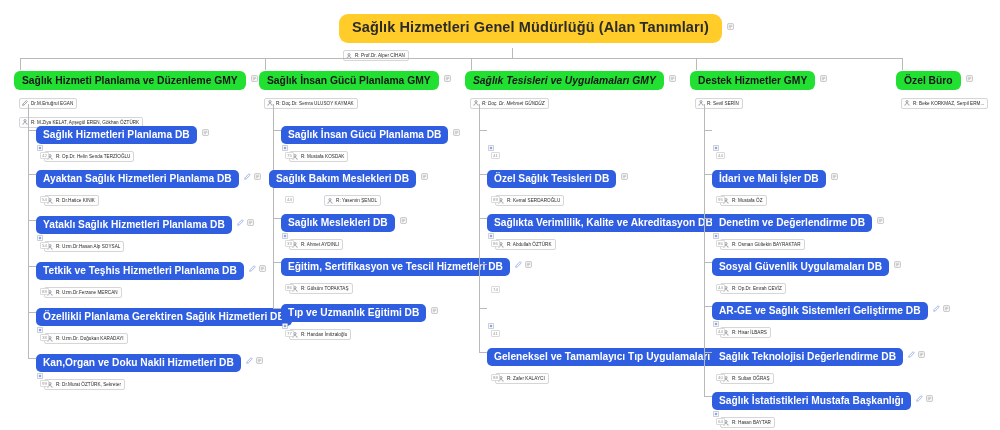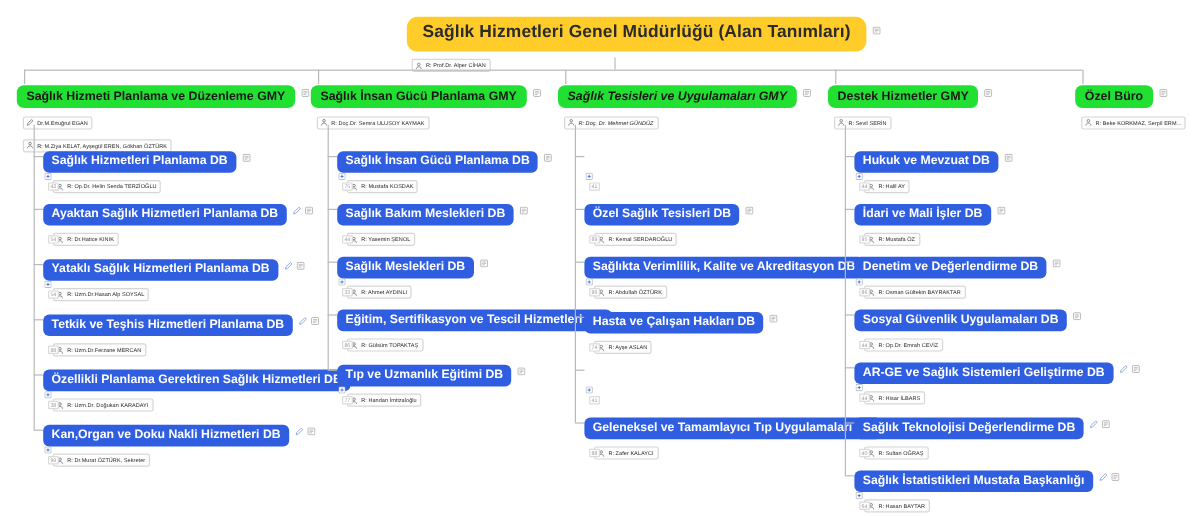--- a/index.html
+++ b/index.html
@@ -331,21 +331,21 @@
           </svg>
           <span>R: Mustafa KOSDAK</span>
         </span></div></div>
     <div style="position: absolute; left: 282px; top: 137px;"><svg width="6" height="6" viewBox="0 0 16 16">
         <rect x="1" y="1" width="14" height="14" rx="2" fill="#fff" stroke="#9aa3b0" stroke-width="1.6"></rect>
         <path d="M4.5 8h7" stroke="#2f5ee0" stroke-width="1.8"></path>
         <path d="M8 4.5v7" stroke="#2f5ee0" stroke-width="1.8"></path>
       </svg></div>
     <div class="stub" style="left: 285px; top: 152px;">75</div>
     <div class="line hline" style="left: 273px; top: 174px; width: 8px; height: 1px;"></div>
-    <div class="node-group" style="left: 281px; top: 168px;"><span class="db-node">Sağlık Bakım Meslekleri DB</span><span class="node-icons">
+    <div class="node-group" style="left: 269px; top: 168px; text-align: center;"><span class="db-node">Sağlık Bakım Meslekleri DB</span><span class="node-icons">
         <span class="mini-icon">
           <svg width="7" height="7" viewBox="0 0 16 16">
             <rect x="1.5" y="1.5" width="13" height="13" rx="1.5" fill="none" stroke="#8a8a8a" stroke-width="1.5"></rect>
             <path d="M4.2 5.3h7.6M4.2 8h7.6M4.2 10.7h5" stroke="#8a8a8a" stroke-width="1.3"></path>
           </svg>
         </span>
       </span><div class="chip-row" style="margin-left: 8px; margin-top: 2px;"><span class="chip">
           <svg class="glyph" width="6" height="6" viewBox="0 0 16 16">
             <circle cx="8" cy="4.4" r="2.9" fill="none" stroke="#55606e" stroke-width="1.5"></circle>
             <path d="M2.4 15c0-3.3 2.5-5.4 5.6-5.4S13.6 11.7 13.6 15" fill="none" stroke="#55606e" stroke-width="1.5"></path>
@@ -475,34 +475,20 @@
           </svg>
           <span>R: Abdullah ÖZTÜRK</span>
         </span></div></div>
     <div style="position: absolute; left: 488px; top: 225px;"><svg width="6" height="6" viewBox="0 0 16 16">
         <rect x="1" y="1" width="14" height="14" rx="2" fill="#fff" stroke="#9aa3b0" stroke-width="1.6"></rect>
         <path d="M4.5 8h7" stroke="#2f5ee0" stroke-width="1.8"></path>
         <path d="M8 4.5v7" stroke="#2f5ee0" stroke-width="1.8"></path>
       </svg></div>
     <div class="stub" style="left: 491px; top: 240px;">86</div>
     <div class="line hline" style="left: 479px; top: 264px; width: 8px; height: 1px;"></div>
-    <div class="node-group" style="left: 487px; top: 258px;"><span class="db-node">Hasta ve Çalışan Hakları DB</span><span class="node-icons">
-        <span class="mini-icon">
-          <svg width="7" height="7" viewBox="0 0 16 16">
-            <rect x="1.5" y="1.5" width="13" height="13" rx="1.5" fill="none" stroke="#8a8a8a" stroke-width="1.5"></rect>
-            <path d="M4.2 5.3h7.6M4.2 8h7.6M4.2 10.7h5" stroke="#8a8a8a" stroke-width="1.3"></path>
-          </svg>
-        </span>
-      </span><div class="chip-row" style="margin-left: 8px; margin-top: 2px;"><span class="chip">
-          <svg class="glyph" width="6" height="6" viewBox="0 0 16 16">
-            <circle cx="8" cy="4.4" r="2.9" fill="none" stroke="#55606e" stroke-width="1.5"></circle>
-            <path d="M2.4 15c0-3.3 2.5-5.4 5.6-5.4S13.6 11.7 13.6 15" fill="none" stroke="#55606e" stroke-width="1.5"></path>
-          </svg>
-          <span>R: Ayşe ASLAN</span>
-        </span></div></div>
     <div class="stub" style="left: 491px; top: 286px;">74</div>
     <div class="line hline" style="left: 479px; top: 308px; width: 8px; height: 1px;"></div>
     <div style="position: absolute; left: 488px; top: 315px;"><svg width="6" height="6" viewBox="0 0 16 16">
         <rect x="1" y="1" width="14" height="14" rx="2" fill="#fff" stroke="#9aa3b0" stroke-width="1.6"></rect>
         <path d="M4.5 8h7" stroke="#2f5ee0" stroke-width="1.8"></path>
         <path d="M8 4.5v7" stroke="#2f5ee0" stroke-width="1.8"></path>
       </svg></div>
     <div class="stub" style="left: 491px; top: 330px;">41</div>
     <div class="line hline" style="left: 479px; top: 352px; width: 8px; height: 1px;"></div>
     <div class="node-group" style="left: 487px; top: 346px;"><span class="db-node">Geleneksel ve Tamamlayıcı Tıp Uygulamaları DB</span><span class="node-icons">
@@ -535,34 +521,20 @@
         </span>
       </span><div class="chip-row" style="margin-left: 5px; margin-top: 2px;"><span class="chip">
           <svg class="glyph" width="6" height="6" viewBox="0 0 16 16">
             <circle cx="8" cy="4.4" r="2.9" fill="none" stroke="#55606e" stroke-width="1.5"></circle>
             <path d="M2.4 15c0-3.3 2.5-5.4 5.6-5.4S13.6 11.7 13.6 15" fill="none" stroke="#55606e" stroke-width="1.5"></path>
           </svg>
           <span>R: Sevil SERİN</span>
         </span></div></div>
     <div class="line vline" style="left: 704px; top: 104px; width: 1px; height: 292px;"></div>
     <div class="line hline" style="left: 704px; top: 130px; width: 8px; height: 1px;"></div>
-    <div class="node-group" style="left: 712px; top: 124px;"><span class="db-node">Hukuk ve Mevzuat DB</span><span class="node-icons">
-        <span class="mini-icon">
-          <svg width="7" height="7" viewBox="0 0 16 16">
-            <rect x="1.5" y="1.5" width="13" height="13" rx="1.5" fill="none" stroke="#8a8a8a" stroke-width="1.5"></rect>
-            <path d="M4.2 5.3h7.6M4.2 8h7.6M4.2 10.7h5" stroke="#8a8a8a" stroke-width="1.3"></path>
-          </svg>
-        </span>
-      </span><div class="chip-row" style="margin-left: 8px; margin-top: 2px;"><span class="chip">
-          <svg class="glyph" width="6" height="6" viewBox="0 0 16 16">
-            <circle cx="8" cy="4.4" r="2.9" fill="none" stroke="#55606e" stroke-width="1.5"></circle>
-            <path d="M2.4 15c0-3.3 2.5-5.4 5.6-5.4S13.6 11.7 13.6 15" fill="none" stroke="#55606e" stroke-width="1.5"></path>
-          </svg>
-          <span>R: Halil AY</span>
-        </span></div></div>
     <div style="position: absolute; left: 713px; top: 137px;"><svg width="6" height="6" viewBox="0 0 16 16">
         <rect x="1" y="1" width="14" height="14" rx="2" fill="#fff" stroke="#9aa3b0" stroke-width="1.6"></rect>
         <path d="M4.5 8h7" stroke="#2f5ee0" stroke-width="1.8"></path>
         <path d="M8 4.5v7" stroke="#2f5ee0" stroke-width="1.8"></path>
       </svg></div>
     <div class="stub" style="left: 716px; top: 152px;">44</div>
     <div class="line hline" style="left: 704px; top: 174px; width: 8px; height: 1px;"></div>
     <div class="node-group" style="left: 712px; top: 168px;"><span class="db-node">İdari ve Mali İşler DB</span><span class="node-icons">
         <span class="mini-icon">
           <svg width="7" height="7" viewBox="0 0 16 16">

